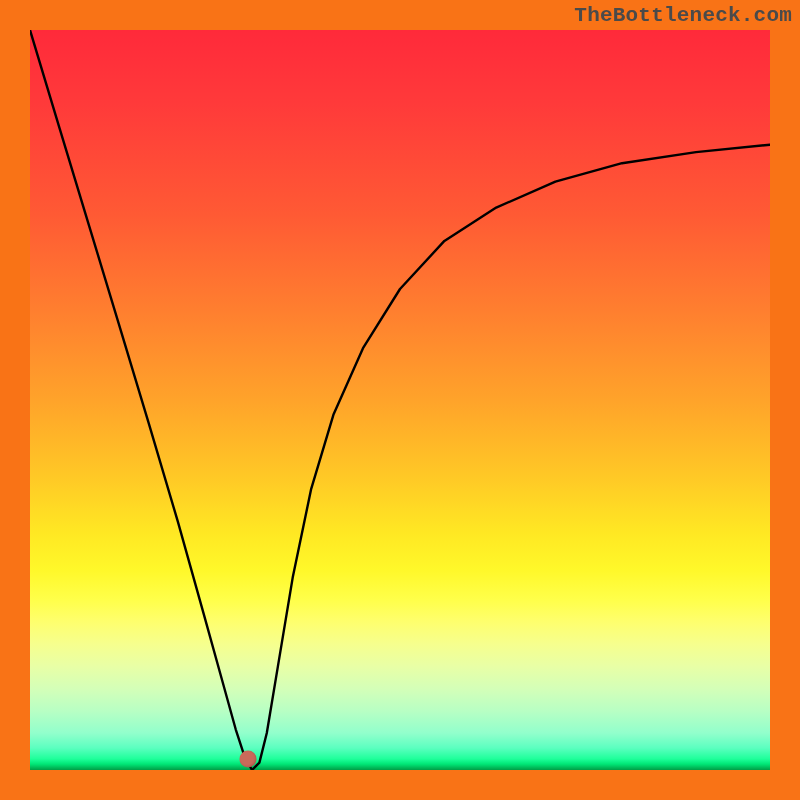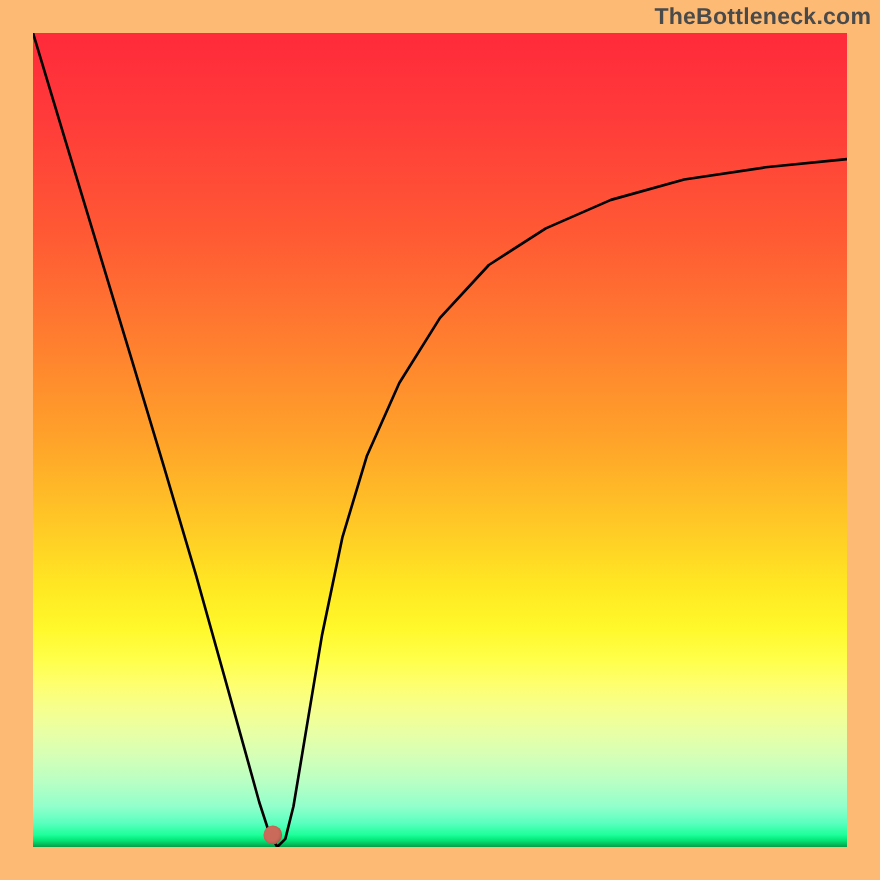--- a/index.html
+++ b/index.html
@@ -8,21 +8,22 @@
     width: 800px;
     height: 800px;
     background: #000;
     overflow: hidden;
     font-family: Arial, Helvetica, sans-serif;
   }
   .outer {
     position: relative;
     width: 800px;
     height: 800px;
-    background: #fdba74;
+    background: #f97316;
+    font-family: Liberation Mono, monospace;
   }
   .plot-area {
     position: absolute;
     left: 30px;
     top: 30px;
     width: 740px;
     height: 740px;
     
     background: linear-gradient(to bottom,
       #ff2a3a 0%,

